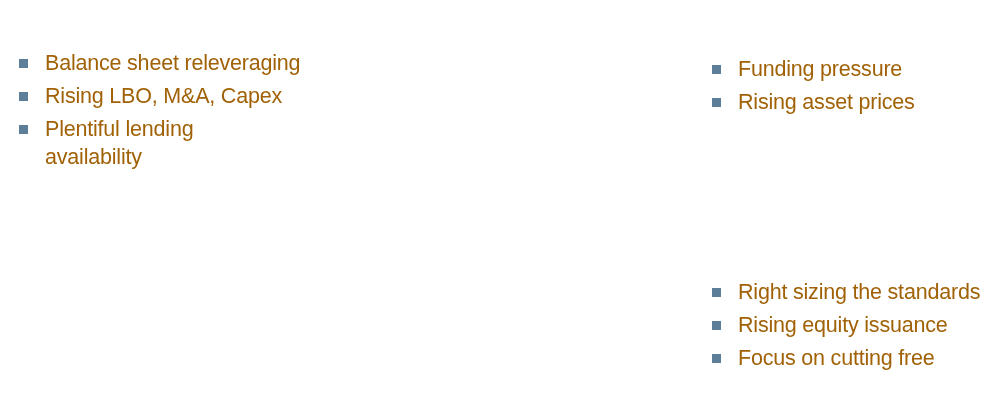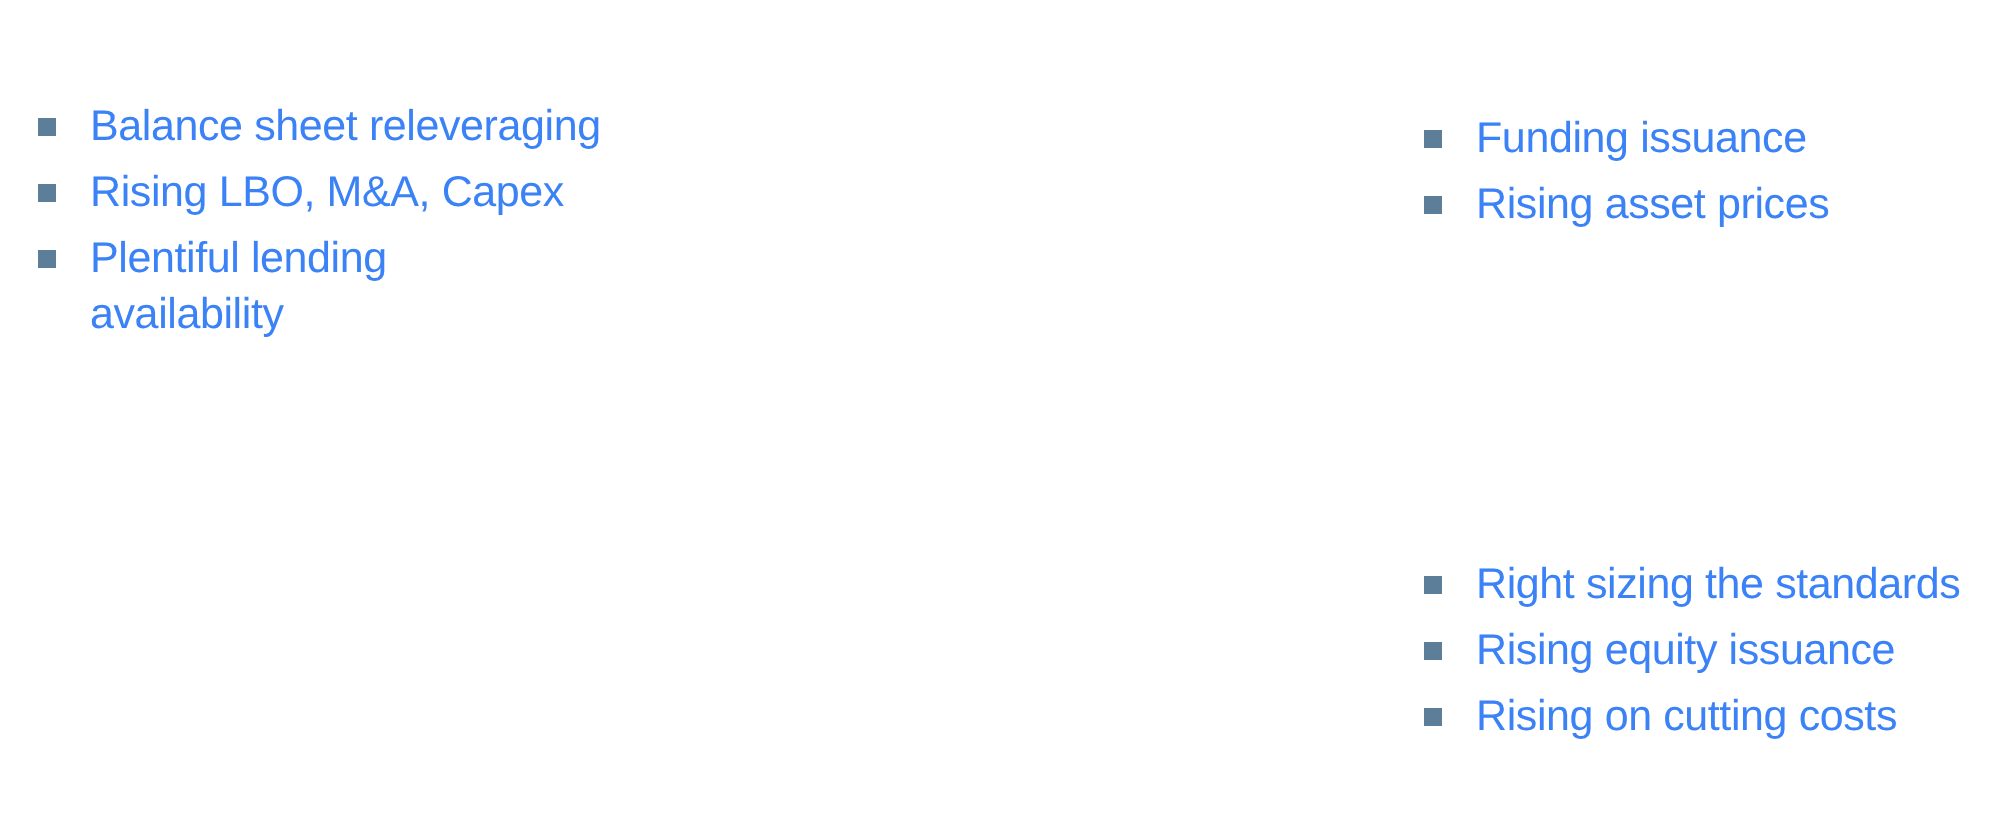--- a/index.html
+++ b/index.html
@@ -36,21 +36,21 @@
   .list-top-right   { top: 55px;  }
   .list-bottom-left { top: 278px; }
   .list-bottom-right{ top: 278px; }
 
   .bullet-item {
     position: relative;
     padding-left: 26px;
     margin: 0 0 5px 0;
     font-size: 21.5px;
     line-height: 28px;
-    color: #3b82f6;
+    color: #a16207;
     font-family: "Liberation Sans", "DejaVu Sans", sans-serif;
     font-stretch: condensed;
     letter-spacing: -0.2px;
     white-space: pre-line;
   }
   .bullet-item::before {
     content: "";
     position: absolute;
     left: 0;
     top: 10px;
@@ -85,25 +85,25 @@
 <div class="stage">
 
   <ul class="bullet-list left list-top-left">
     <li class="bullet-item">Balance sheet releveraging</li>
     <li class="bullet-item">Rising LBO, M&amp;A, Capex</li>
     <li class="bullet-item">Plentiful lending
 availability</li>
   </ul>
 
   <ul class="bullet-list right list-top-right">
-    <li class="bullet-item">Funding issuance</li>
+    <li class="bullet-item">Funding pressure</li>
     <li class="bullet-item">Rising asset prices</li>
   </ul>
 
 
   <ul class="bullet-list right list-bottom-right">
     <li class="bullet-item">Right sizing the standards</li>
     <li class="bullet-item">Rising equity issuance</li>
-    <li class="bullet-item">Rising on cutting costs</li>
+    <li class="bullet-item">Focus on cutting free</li>
   </ul>
 
 
 </div>
 
 </body></html>

